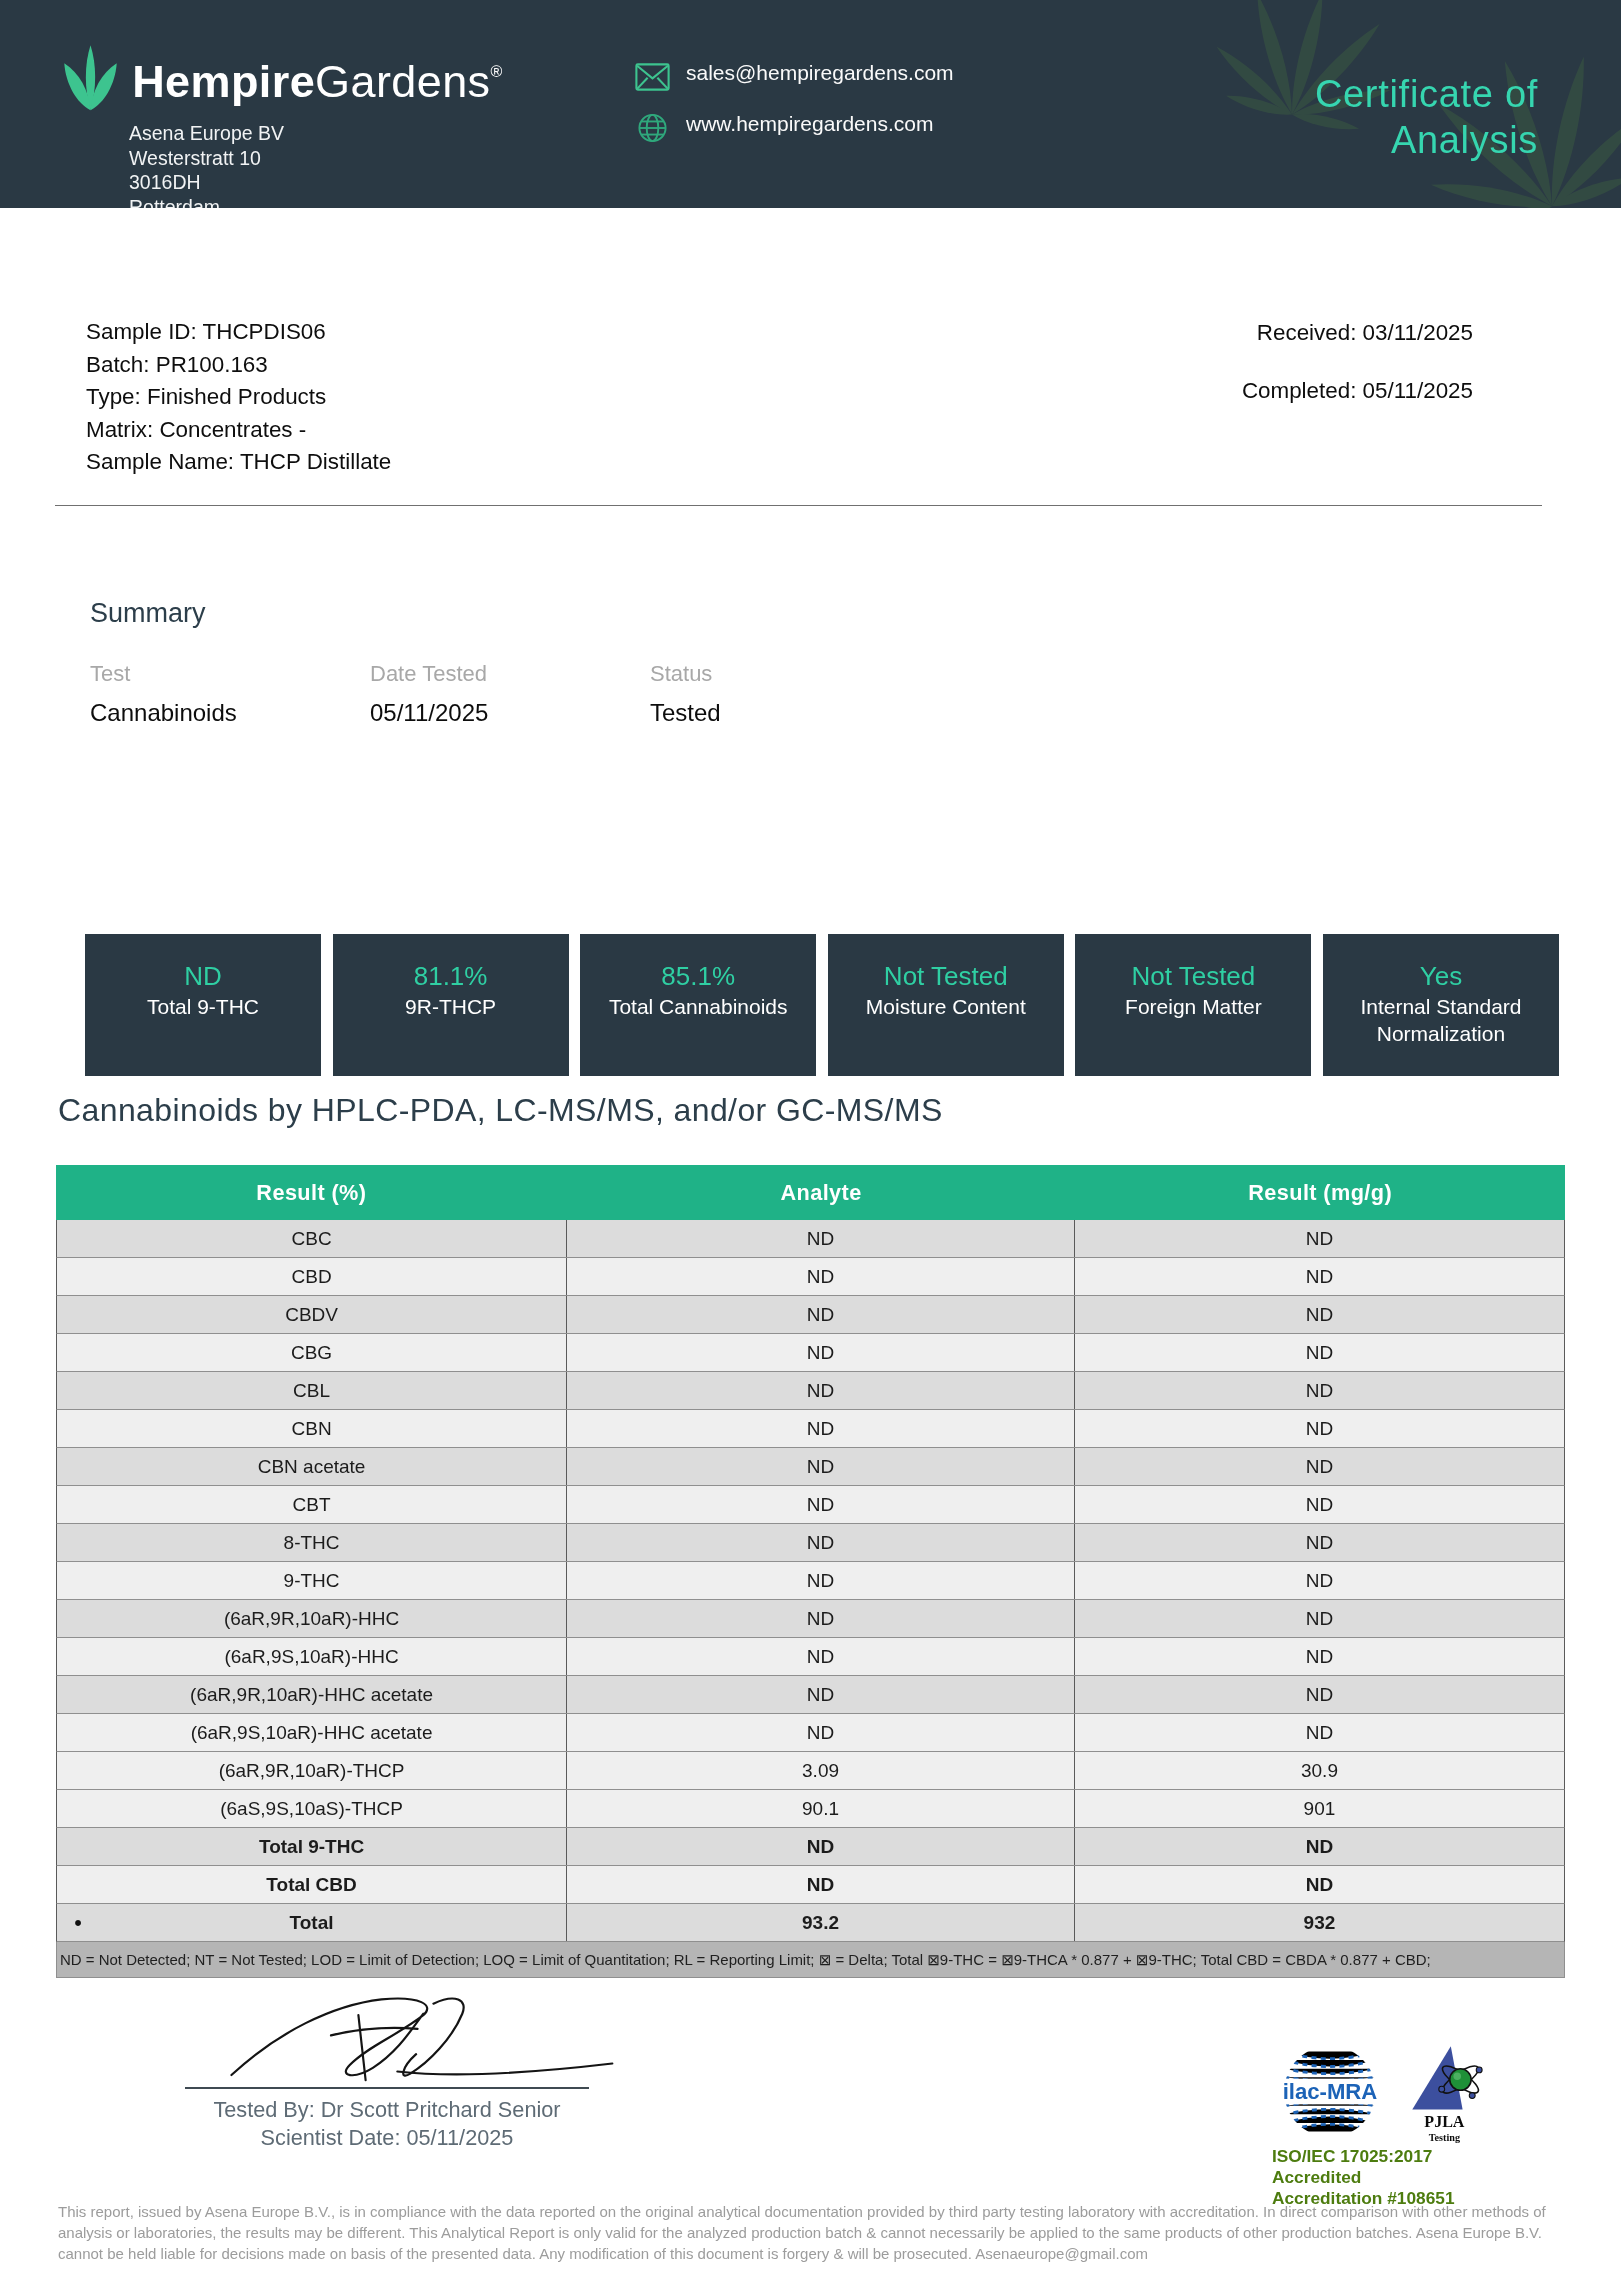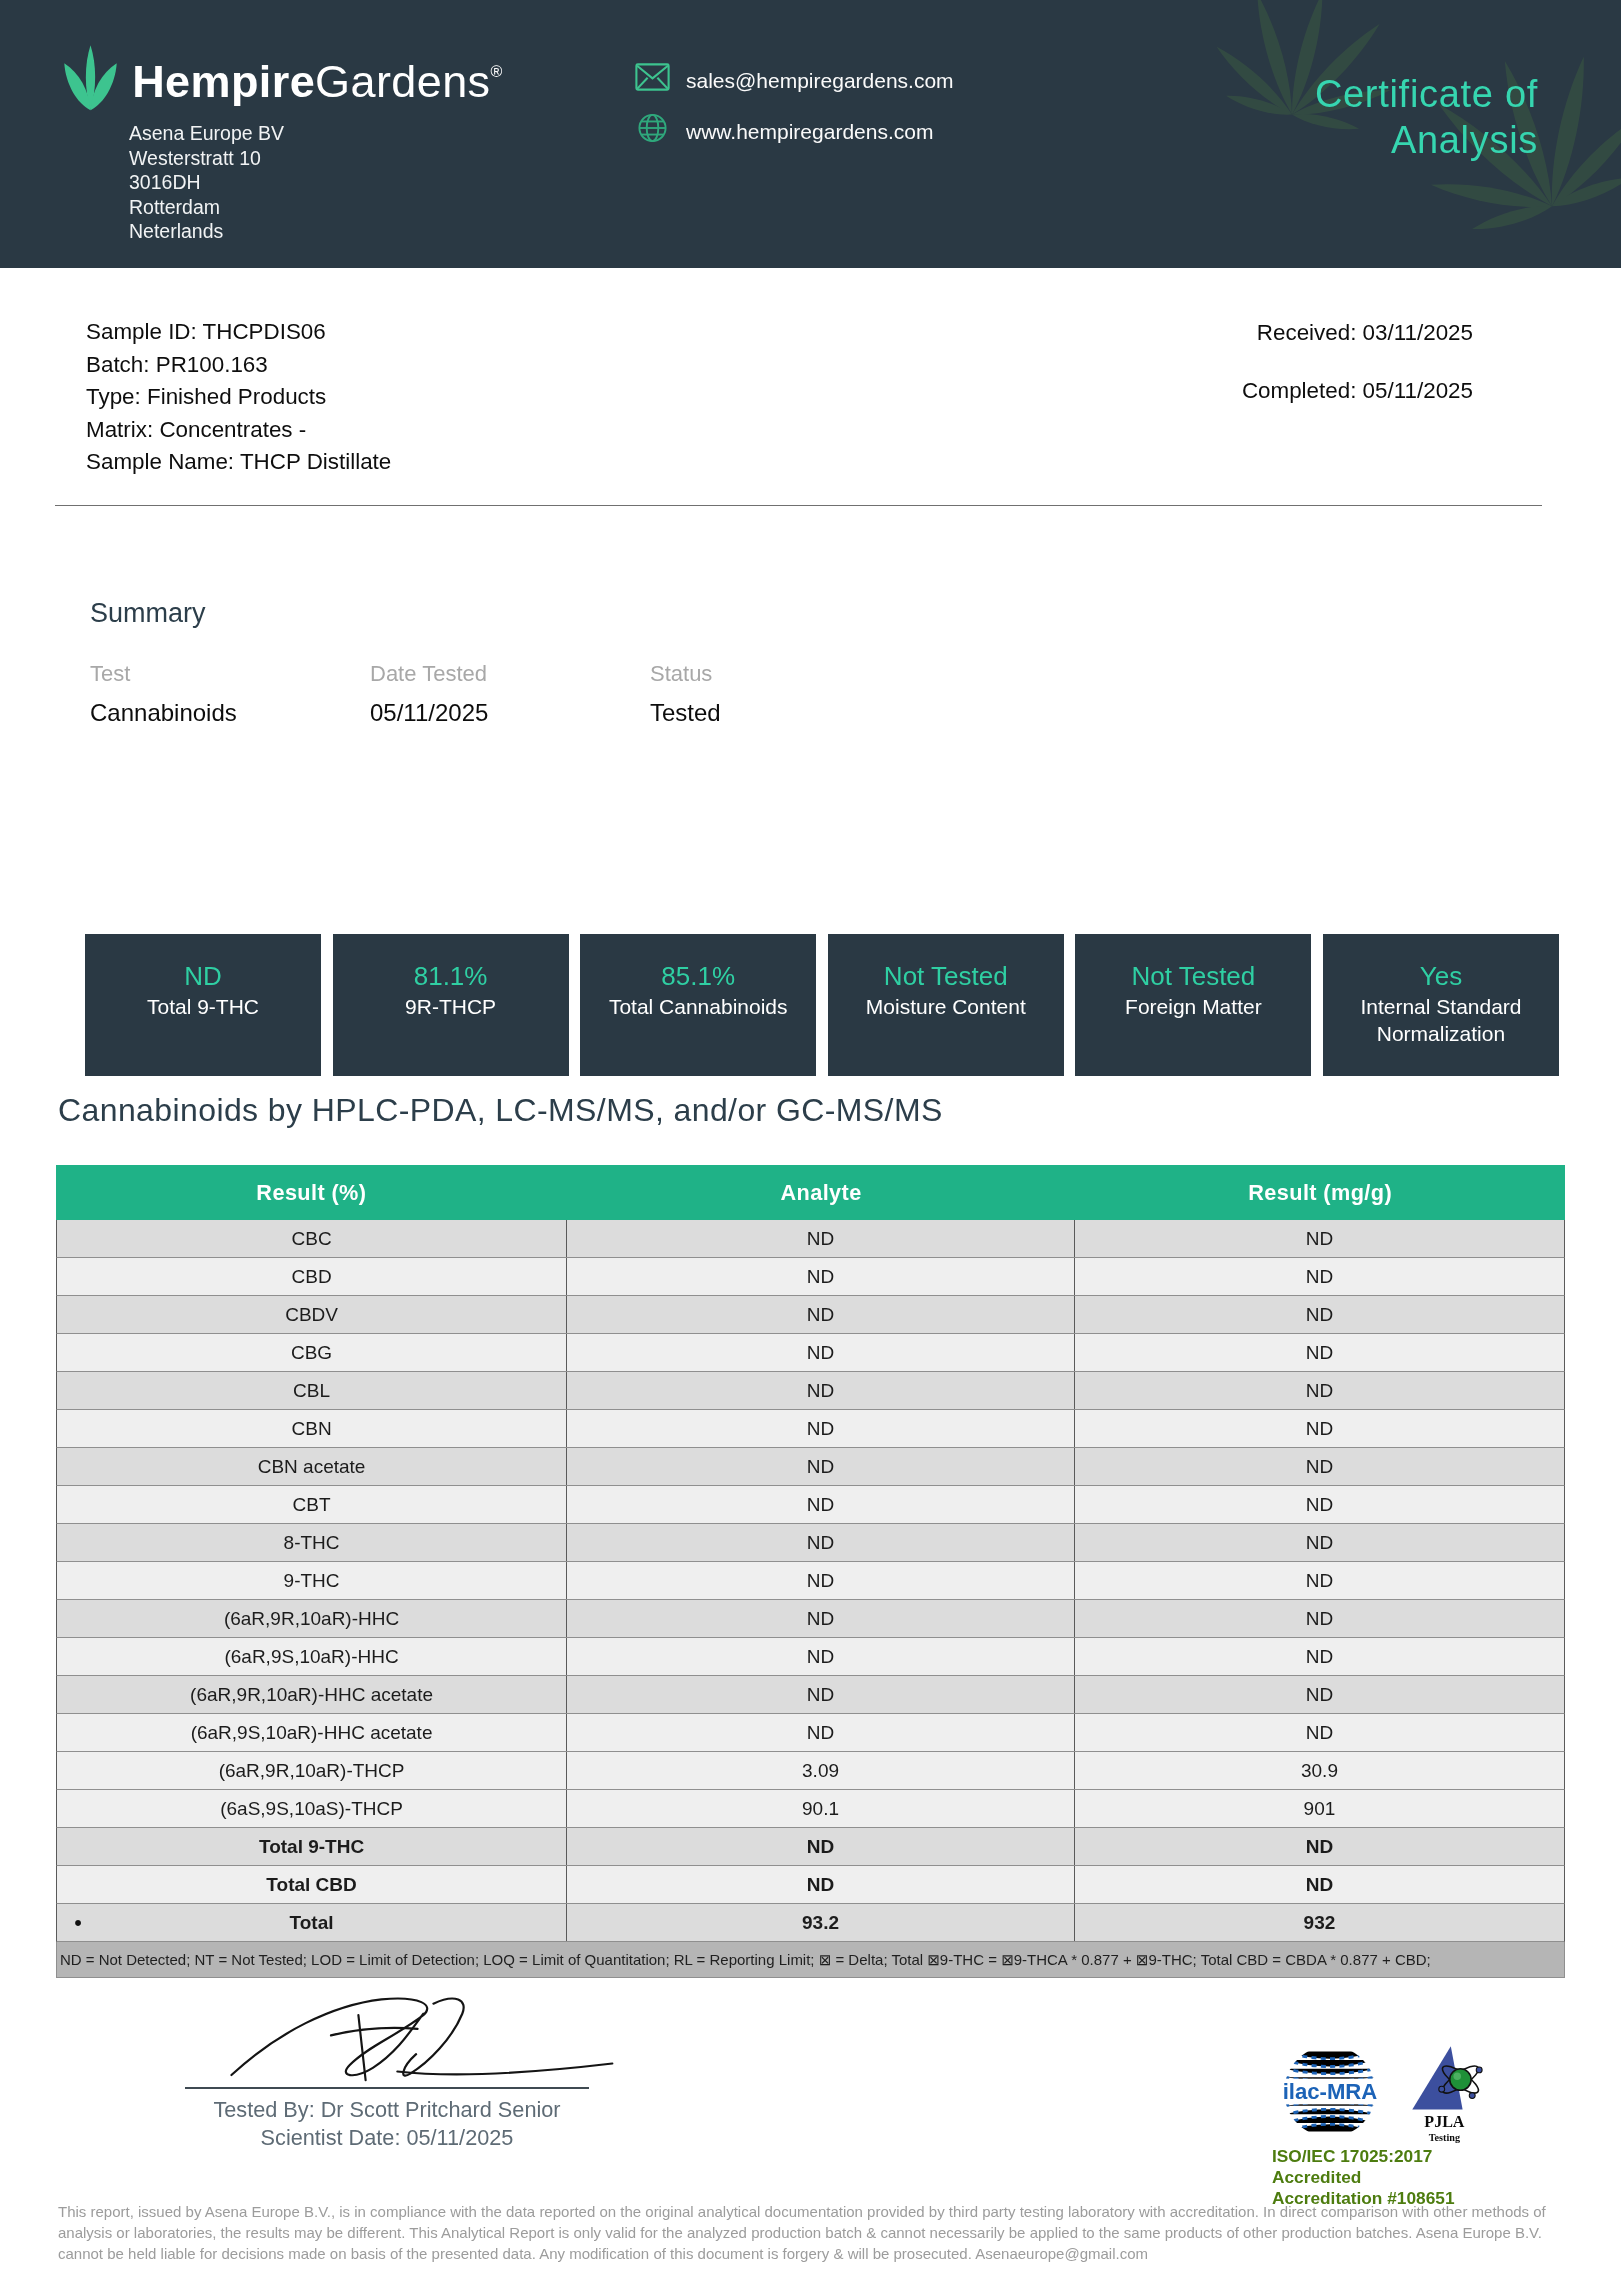--- a/index.html
+++ b/index.html
@@ -1,30 +1,30 @@
 <!DOCTYPE html>
 <html style="font-size:11.6px"><head>
 <meta charset="utf-8">
 <style>
   * { margin:0; padding:0; box-sizing:border-box; }
   body { width:1621px; height:2295px; background:#ffffff; font-family:"Liberation Sans", sans-serif; color:#111; }
   #page { position:relative; width:1621px; height:2295px; overflow:hidden; background:#fff; }
 
   
-  .header { position:absolute; left:0; top:0; width:1621px; height:268px; background:#2A3944; overflow:hidden; }
+  .header { position:absolute; left:0; top:0; width:1621px; height:208px; background:#2A3944; overflow:hidden; }
   .leaf-decor { position:absolute; opacity:.32; }
   .logo-row { position:absolute; left:56px; top:42px; display:flex; align-items:flex-start; }
   .logo-leaf { width:69px; height:77px; }
   .brand { margin-left:7.2px; margin-top:14.4px; font-size:45px; color:#ffffff; letter-spacing:0.4px; white-space:nowrap; }
   .brand .b1 { font-weight:700; }
   .brand .b2 { font-weight:300; }
   .brand sup { font-size:16px; font-weight:300; vertical-align:20px; }
   .address { position:absolute; left:129px; top:121px; color:#f1f3f4; font-size:19.5px; font-weight:300; line-height:24.6px; }
   .contact { position:absolute; left:635px; top:61px; }
-  .contact-row { display:flex; align-items:flex-end; margin-bottom:19px; }
+  .contact-row { display:flex; align-items:flex-start; margin-bottom:19px; }
   .contact-row .cicon { width:35px; height:32px; margin-right:16px; flex:none; }
   .contact-row span { color:#fafafa; font-size:21px; font-weight:300; }
   .cert-title { position:absolute; right:83px; top:71px; text-align:right; color:#36D6B0; font-size:38px; font-weight:400; line-height:46px; letter-spacing:0.7px; }
 
   
   .sample-block { position:absolute; left:58px; top:316px; font-size:22.4px; line-height:32.5px; color:#0e0e0e;margin-left:28px; }
   .dates-block { position:absolute; right:148px; top:320px; text-align:right; font-size:22.4px; color:#0e0e0e; }
   .dates-block div + div { margin-top:32px; }
   .rule { position:absolute; left:55px; top:505px; width:1487px; height:0; border-top:1.4px solid #707070; }
 

